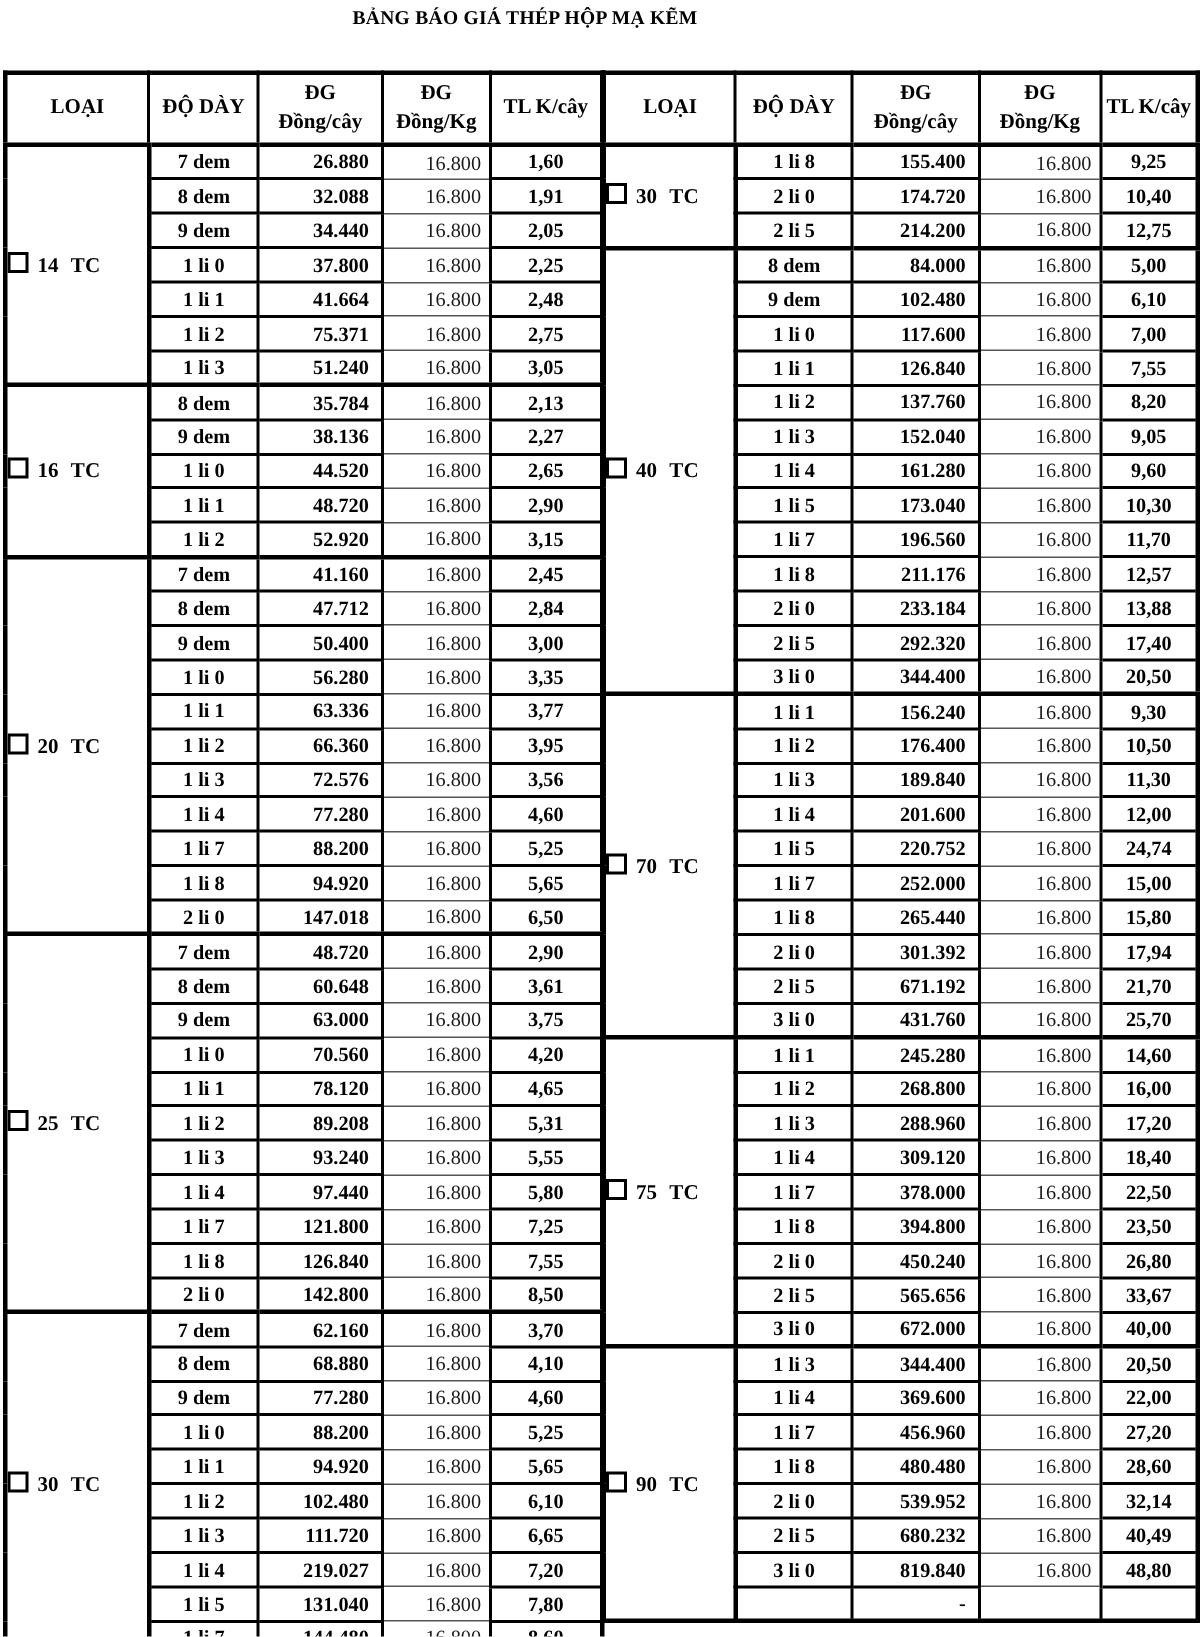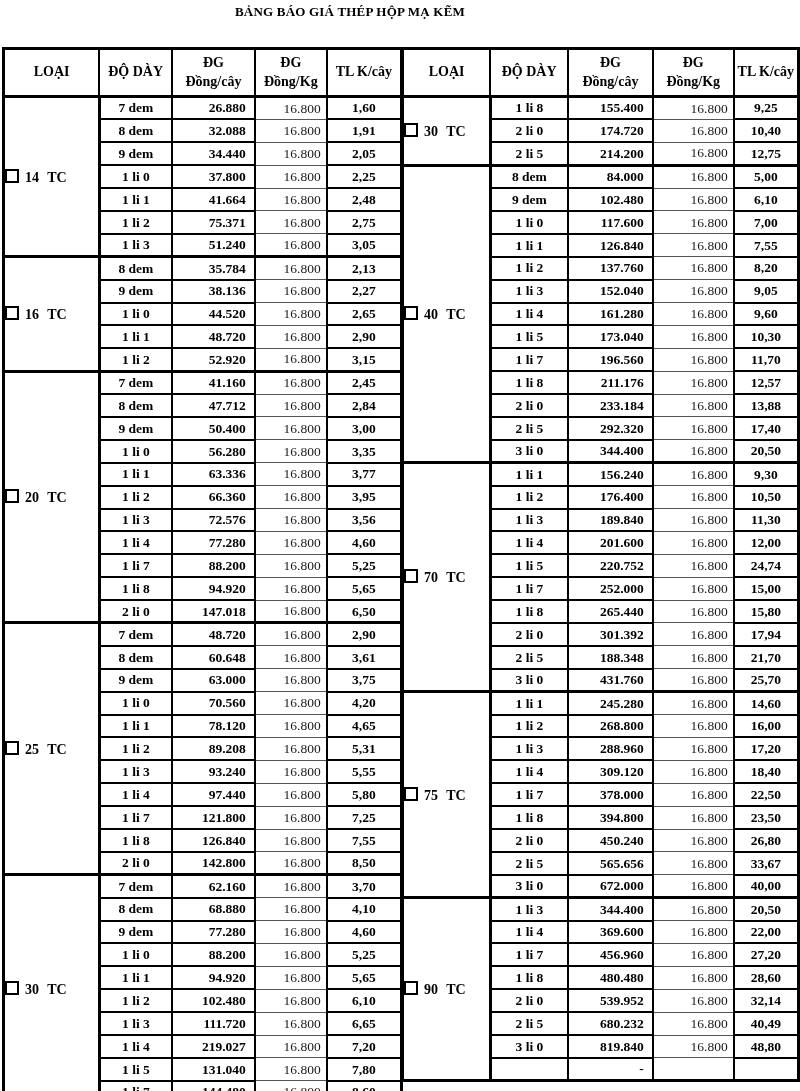--- a/index.html
+++ b/index.html
@@ -518,21 +518,21 @@
           <td class="c-weight">15,80</td>
         </tr>
         <tr>
           <td class="c-thick">2 li 0</td>
           <td class="c-price">301.392</td>
           <td class="c-kg">16.800</td>
           <td class="c-weight">17,94</td>
         </tr>
         <tr>
           <td class="c-thick">2 li 5</td>
-          <td class="c-price">188.348</td>
+          <td class="c-price">671.192</td>
           <td class="c-kg">16.800</td>
           <td class="c-weight">21,70</td>
         </tr>
         <tr>
           <td class="c-thick">3 li 0</td>
           <td class="c-price">431.760</td>
           <td class="c-kg">16.800</td>
           <td class="c-weight">25,70</td>
         </tr>
         <tr class="group-start">

